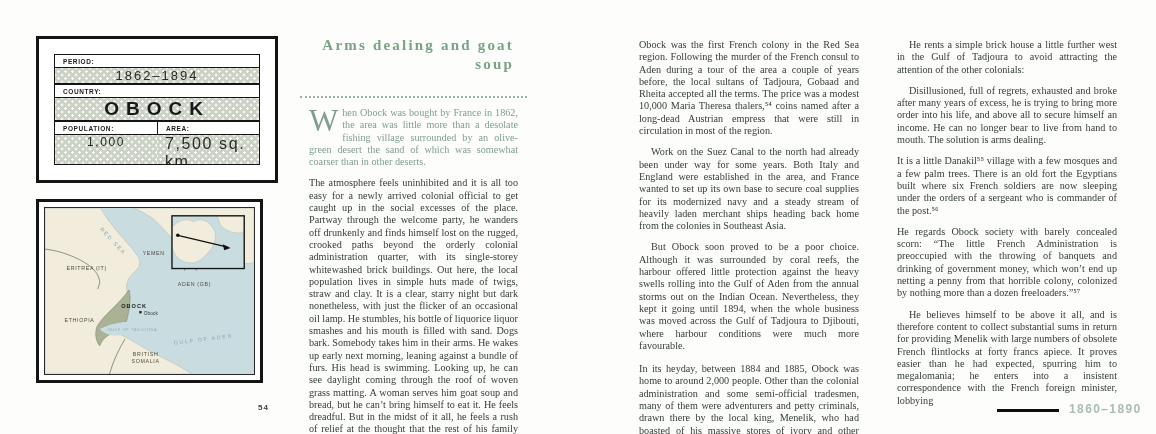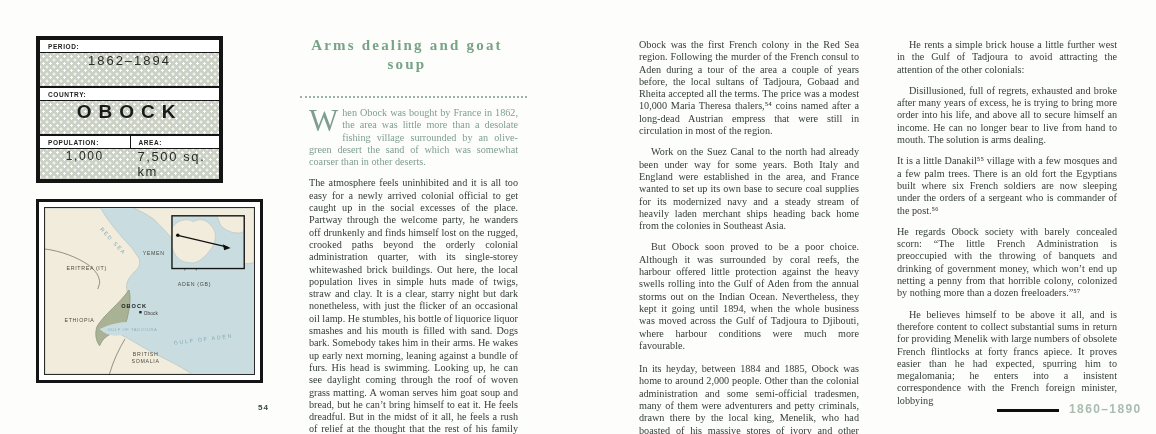--- a/index.html
+++ b/index.html
@@ -1,21 +1,21 @@
 <!DOCTYPE html>
 <html><head>
 <meta charset="utf-8">
 <style>
   html,body{margin:0;padding:0;background:#e8e8e6;}
   .spread{position:relative;width:1156px;height:434px;background:#fdfdfb;overflow:hidden;
           font-family:"Liberation Serif","DejaVu Serif",serif;color:#333d38;}
 
   
-  .facts-box{position:absolute;left:36px;top:36px;width:187px;height:147px;
-             border:3px solid #141414;background:#fff;padding:0;box-sizing:border-box;}
+  .facts-box{position:absolute;left:36px;top:36px;width:242px;height:147px;
+             border:3px solid #141414;background:#fff;padding:15px;box-sizing:border-box;}
   .facts-inner{border:1px solid #141414;height:100%;box-sizing:border-box;display:flex;flex-direction:column;overflow:hidden;}
   .fact-label{background:#fff;font-family:"Liberation Sans",sans-serif;font-weight:bold;
               font-size:6.5px;letter-spacing:.6px;color:#1c1c1a;padding:3px 8px 2px;border-bottom:1px solid #141414;}
   .fact-value{flex:1;display:flex;align-items:center;padding:0 8px;
               font-family:"Liberation Sans",sans-serif;color:#2b2b28;
               background-color:#cbd1c5;
               background-image:radial-gradient(circle,rgba(255,255,255,.95) 1px,rgba(255,255,255,0) 1.4px),
                                radial-gradient(circle,rgba(255,255,255,.95) 1px,rgba(255,255,255,0) 1.4px);
               background-size:7px 7px;background-position:0 0,3.5px 3.5px;}
   .v-period{font-size:13px;letter-spacing:2px;}
@@ -36,21 +36,21 @@
   .lbl-town{font-family:"Liberation Sans",sans-serif;fill:#333;font-size:4.8px;letter-spacing:.2px;}
   .lbl-sea{font-family:"Liberation Sans",sans-serif;fill:#85a9b4;font-size:5.4px;letter-spacing:1.8px;}
   .lbl-sea-sm{font-family:"Liberation Sans",sans-serif;fill:#8fb0ba;font-size:4.2px;letter-spacing:.6px;}
 
   
   .col{position:absolute;text-align:justify;font-size:10.2px;line-height:12.3px;}
   .col-intro{left:300px;top:36px;width:227px;}
   .col-3{left:630px;top:30px;width:238px;}
   .col-4{left:888px;top:30px;width:238px;}
   .article-title{font-size:15px;line-height:19px;font-weight:bold;letter-spacing:2.2px;
-                 color:#79a387;text-align:center;margin:0 0 22px 0;width:214px;}
+                 color:#79a387;text-align:right;margin:0 0 22px 0;width:214px;}
   .dotted-rule{border:none;border-bottom:2px dotted #98b2a5;margin:0 0 9px 0;height:0;}
   .lead{color:#7f9e92;margin:0 0 12px 0;}
   .dropcap{float:left;font-size:31px;line-height:24px;padding:2px 4px 0 0;color:#7f9e92;}
   .col p{margin:9px;}
   .col p.ind{text-indent:12px;}
   .col p.sect{margin-top:11px;}
   .bq{margin:10px 2px 10px 14px;}
 
   
   .pagenum{position:absolute;top:403px;font-family:"Liberation Sans",sans-serif;
@@ -76,21 +76,21 @@
         <div class="fact-label">COUNTRY:</div>
         <div class="fact-value v-country grow">OBOCK</div>
         <div class="fact-sep"></div>
         <div class="duo">
           <div class="duo-col">
             <div class="fact-label">POPULATION:</div>
             <div class="fact-value grow" style="font-size:12px;letter-spacing:1.6px;">1,000</div>
           </div>
           <div class="duo-col right">
             <div class="fact-label">AREA:</div>
-            <div class="fact-value grow" style="font-size:13px;letter-spacing:1.6px;">7,500 sq. km</div>
+            <div class="fact-value grow" style="font-size:16px;letter-spacing:1.6px;">7,500 sq. km</div>
           </div>
         </div>
       </div>
     </div>
 
     <div class="map-box">
       <div class="map-inner">
         <svg viewBox="0 0 214 170" preserveAspectRatio="none">
           <defs>
             <clipPath id="insetClip">

